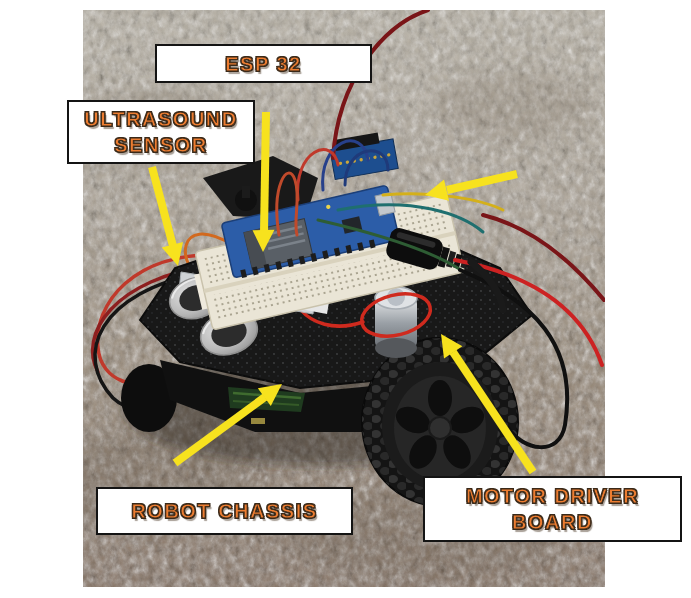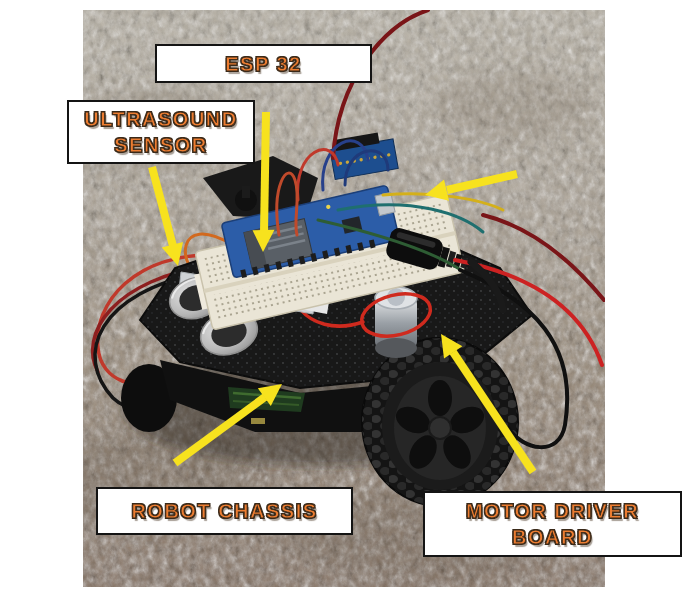--- a/index.html
+++ b/index.html
@@ -21,21 +21,21 @@
          color:var(--label-text);font-weight:bold;font-size:20px;line-height:1.3;
          letter-spacing:1.5px;box-sizing:border-box;padding:2px 6px;
          -webkit-text-stroke:0.8px var(--label-outline);
          text-shadow:1px 1px 0 var(--label-outline),-1px -1px 0 var(--label-outline),
                      1px -1px 0 var(--label-outline),-1px 1px 0 var(--label-outline),
                      2px 3px 1px rgba(60,40,20,0.45);}
   .label-esp32{left:155px;top:44px;width:217px;height:39px;}
   .label-ultrasound{left:26px;top:100px;width:188px;height:64px;margin-left:41px;}
   .label-power{left:422px;top:81px;width:223px;height:92px;}
   .label-chassis{left:96px;top:487px;width:257px;height:48px;}
-  .label-motor{left:423px;top:491px;width:259px;height:66px;}
+  .label-motor{left:423px;top:476px;width:259px;height:66px;}
 </style>
 </head>
 <body>
 
 <div class="canvas">
 
   <div class="photo">
     <svg width="522" height="577" viewBox="0 0 522 577">
       <defs>
         <linearGradient id="carpetG" x1="0" y1="0" x2="0" y2="1">

